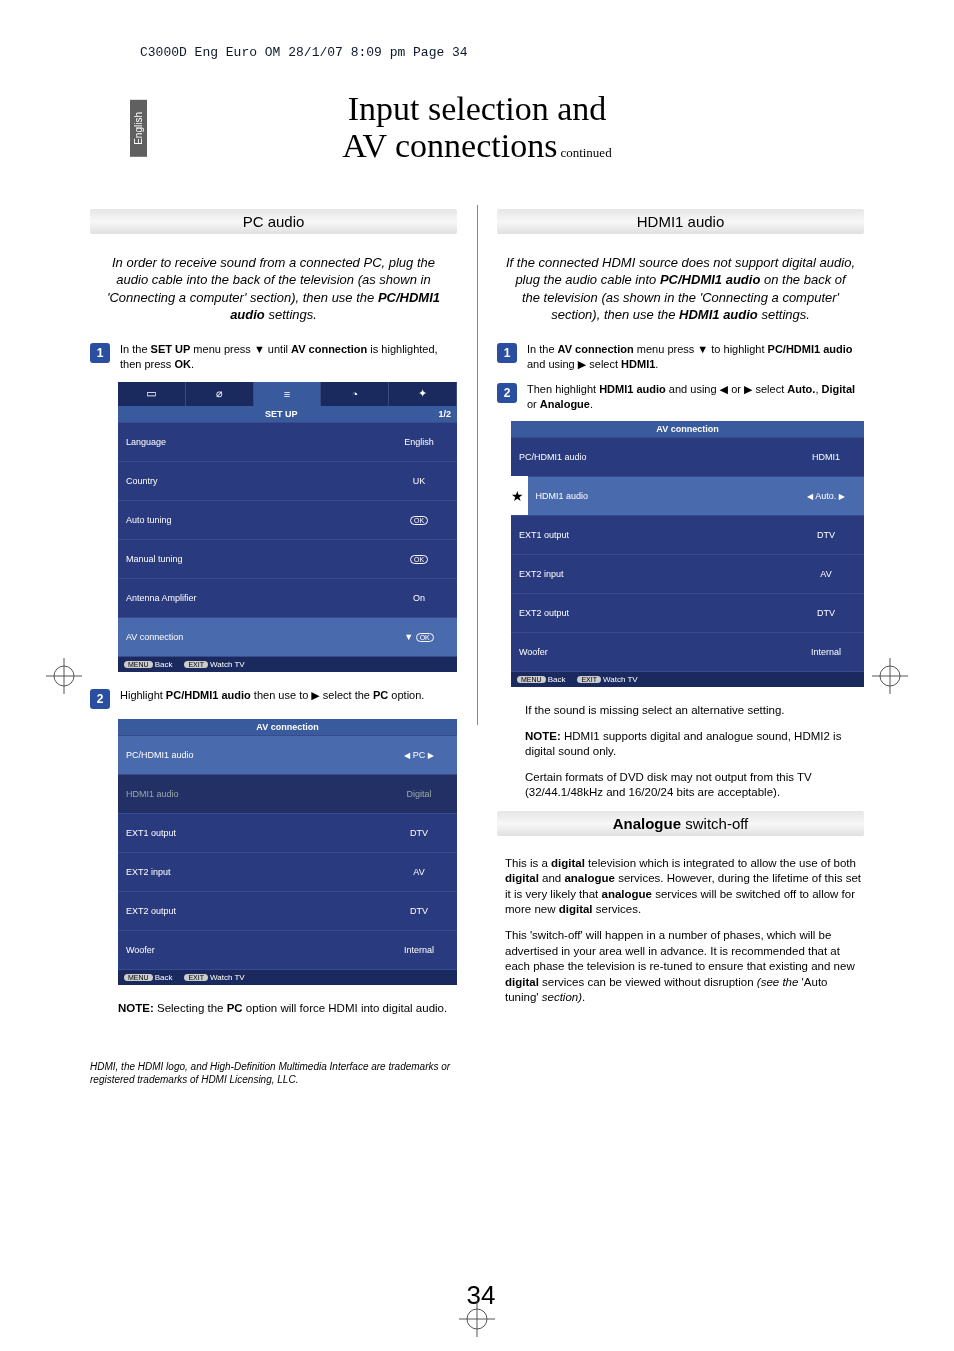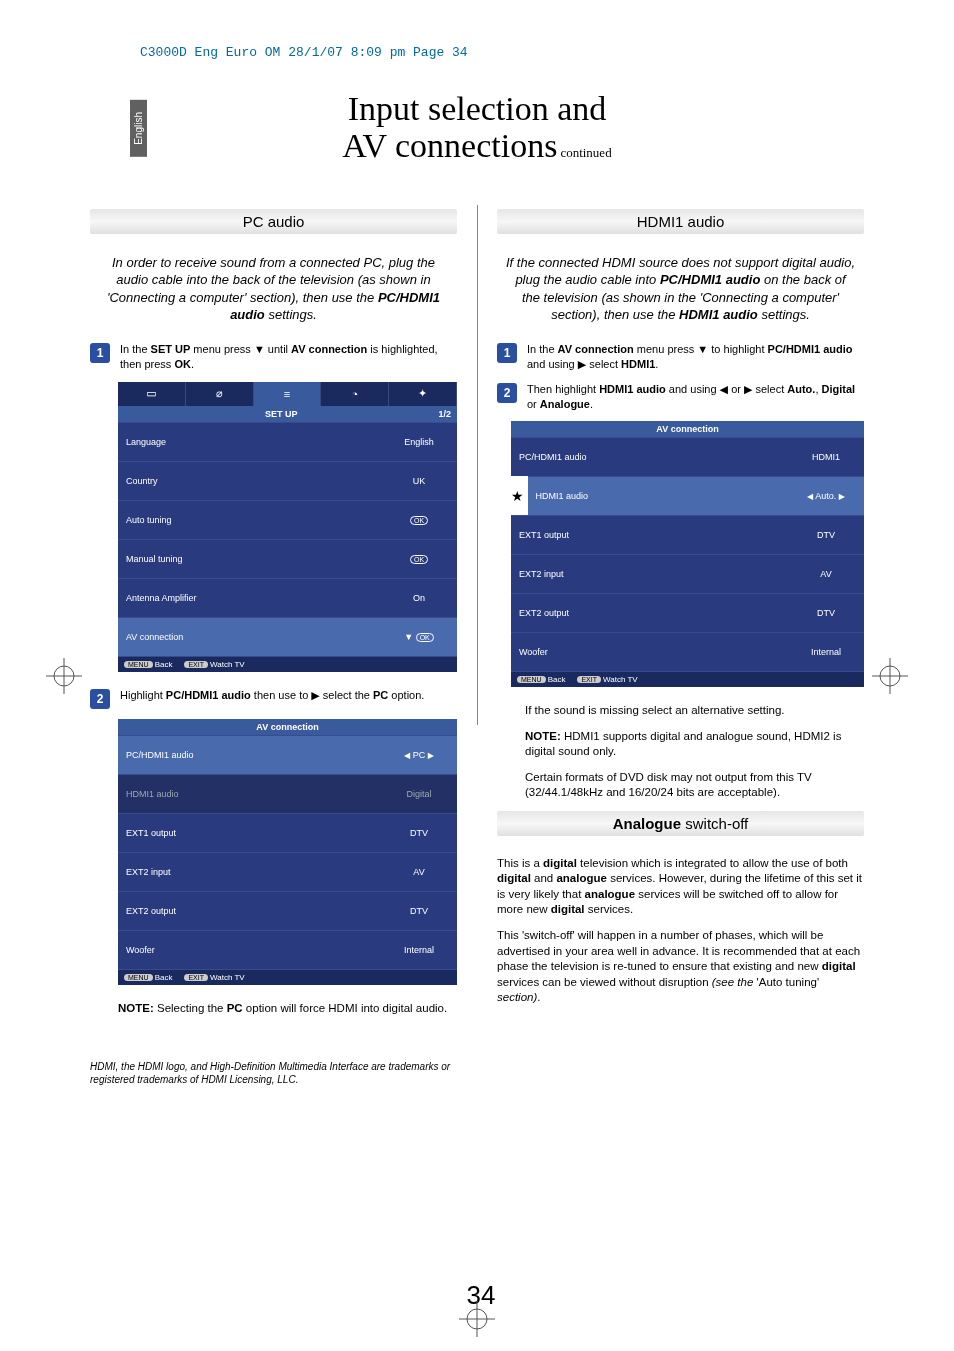--- a/index.html
+++ b/index.html
@@ -14,21 +14,21 @@
     width: 954px;
     height: 1351px;
     position: relative;
     margin: 0 auto;
     box-sizing: border-box;
     padding: 45px 90px 60px 90px;
   }
   .crop-header {
     font-family: "Courier New", monospace;
     font-size: 13px;
-    color: #0369a1;
+    color: #0f172a;
     margin-bottom: 28px;
     margin-left: 50px;
   }
   .lang-tab {
     position: absolute;
     left: 130px;
     top: 100px;
     background: #606060;
     color: #fff;
     font-size: 10px;
@@ -171,21 +171,21 @@
     border:1px solid #fff;
     border-radius:7px;
     padding:0 3px;
     font-size:7px;
   }
   .note {
     font-size: 11.5px;
     line-height: 1.35;
     margin: 6px 0 10px 28px;
   }
-  .note.full { margin-left: 0; }
+  .note.full { margin-left: 8px; }
   .analogue-head b { font-weight: bold; }
   .footnote {
     font-style: italic;
     font-size: 10px;
     line-height: 1.3;
     margin-top: 44px;
   }
   .pagenum {
     position: absolute;
     bottom: 40px;

